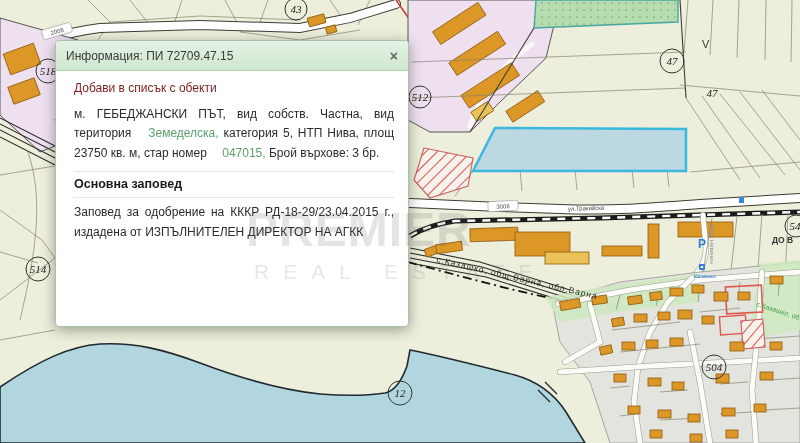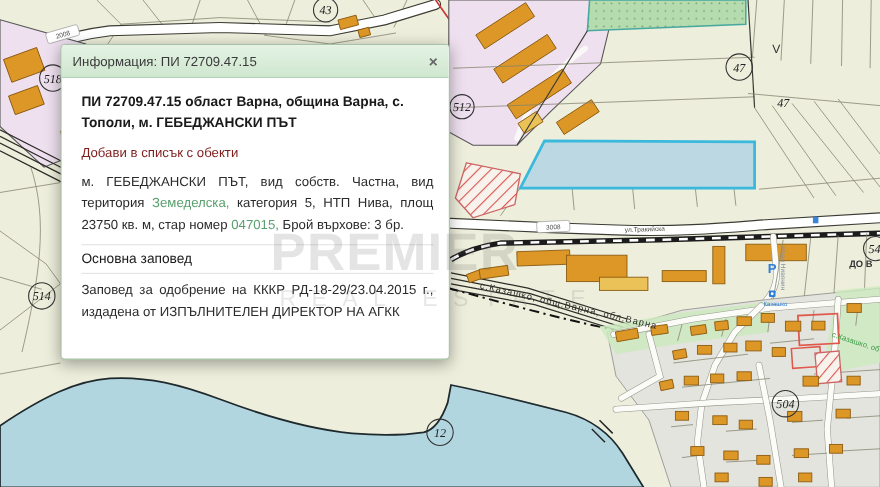--- a/index.html
+++ b/index.html
@@ -14,22 +14,22 @@
          box-shadow:0 3px 14px rgba(0,0,0,.35);overflow:hidden;}
   .popup-header{height:29px;background:linear-gradient(#e4f2e4,#cfe7cf);
                 border-bottom:1px solid #b5cfb5;border-radius:3px 3px 0 0;
                 display:flex;align-items:center;padding:0 10px;}
   .popup-title{font-size:12px;color:#3a3a3a;flex:1;}
   .popup-close{font-size:14px;font-weight:bold;color:#666;cursor:pointer;line-height:1;}
   .popup-body{padding:8px 14px 0 18px;font-size:12px;color:#2b2b2b;}
   .parcel-heading{font-weight:bold;font-size:12.5px;color:#1a1a1a;line-height:1.55;margin:4px 0 8px;}
   .add-link{color:#7f1d1d;text-decoration:none;font-size:12px;display:inline-block;margin:2px 0 6px;cursor:pointer;}
   .para{text-align:justify;line-height:1.62;margin:4px 0 8px;}
-  .para .tint{color:#5aa06e;}
-  .section-head{font-weight:normal;font-size:12.5px;color:#1a1a1a;
+  .para .tint{color:#5aa06e;margin-left:12px;}
+  .section-head{font-weight:bold;font-size:12.5px;color:#1a1a1a;
                 border-top:1px solid #e3e3e3;border-bottom:1px solid #e3e3e3;
                 padding:5px 0 6px;margin:6px 0 5px;}
 
   
   .watermark{position:absolute;left:246px;top:206px;z-index:50;pointer-events:none;
              color:rgba(85,85,85,.16);white-space:nowrap;}
   .watermark .wm1{font-size:48px;font-weight:bold;letter-spacing:1px;line-height:1;}
   .watermark .wm2{font-size:21px;letter-spacing:14px;margin:6px 0 0 8px;color:rgba(110,110,110,.17);}
 
   
@@ -308,21 +308,20 @@
   </g>
 </svg>
 </div>
 
 <div class="popup">
   <div class="popup-header">
     <span class="popup-title">Информация: ПИ 72709.47.15</span>
     <span class="popup-close">×</span>
   </div>
   <div class="popup-body">
-    <div class="parcel-heading">ПИ 72709.47.15 област Варна, община Варна, с. Тополи, м. ГЕБЕДЖАНСКИ ПЪТ</div>
     <a class="add-link">Добави в списък с обекти</a>
     <div class="para"><span>м. ГЕБЕДЖАНСКИ ПЪТ, вид собств. Частна, вид територия </span><span class="tint">Земеделска,</span><span> категория 5, НТП Нива, площ 23750 кв. м, стар номер </span><span class="tint">047015,</span><span> Брой върхове: 3 бр.</span></div>
     <div class="section-head">Основна заповед</div>
     <div class="para">Заповед за одобрение на КККР РД-18-29/23.04.2015 г., издадена от ИЗПЪЛНИТЕЛЕН ДИРЕКТОР НА АГКК</div>
     
   </div>
 </div>
 
 <div class="watermark">
   <div class="wm1">PREMIER</div>

